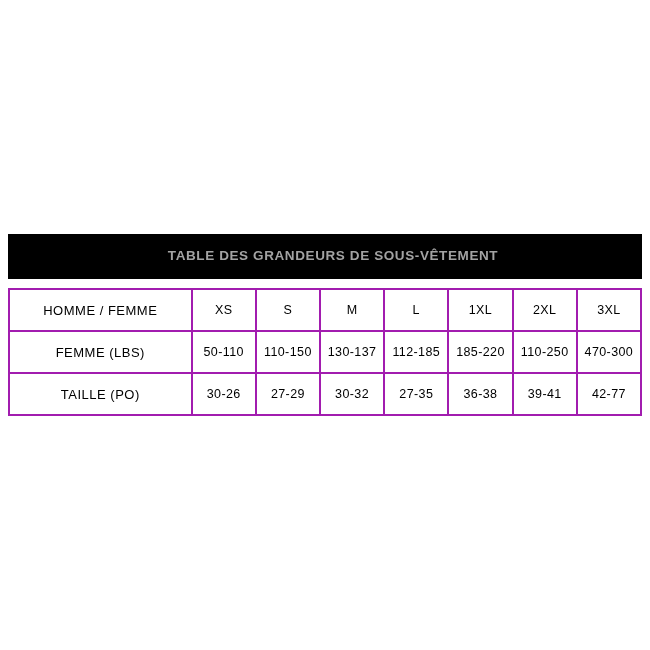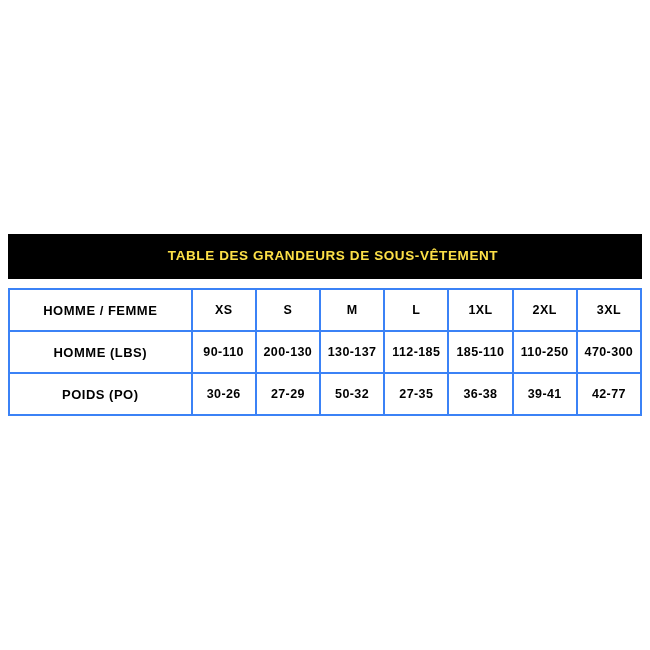--- a/index.html
+++ b/index.html
@@ -22,43 +22,43 @@
   .size-chart {
     position: absolute;
     left: 8px;
     top: 234px;
     width: 634px;
     background: #000000;
     border-collapse: collapse;
     table-layout: fixed;
   }
   .chart-title {
-    color: #fde047;
+    color: #a3a3a3;
     background: #000000;
     text-align: center;
     font-size: 13.5px;
     font-weight: bold;
     letter-spacing: 0.6px;
     padding: 14px 4px 16px 20px;
     border: none;
   }
   table.grid {
     position: absolute;
     left: 8px;
     top: 288px;
     width: 634px;
     border-collapse: collapse;
     table-layout: fixed;
     background: #ffffff;
   }
   table.grid td {
-    border: 2px solid #3b82f6;
+    border: 2px solid #a21caf;
     color: #000000;
     font-size: 12.5px;
-    font-weight: bold;
+    font-weight: normal;
     text-align: center;
     letter-spacing: 0.4px;
     height: 42px;
     padding: 0 2px;
     box-sizing: border-box;
   }
   table.grid td.rowhead {
     font-size: 13px;
     letter-spacing: 0.5px;
   }
@@ -94,34 +94,34 @@
         <td class="rowhead">HOMME / FEMME</td>
         <td>XS</td>
         <td>S</td>
         <td>M</td>
         <td>L</td>
         <td>1XL</td>
         <td>2XL</td>
         <td>3XL</td>
       </tr>
       <tr>
-        <td class="rowhead">HOMME (LBS)</td>
-        <td>90-110</td>
-        <td>200-130</td>
+        <td class="rowhead">FEMME (LBS)</td>
+        <td>50-110</td>
+        <td>110-150</td>
         <td>130-137</td>
         <td>112-185</td>
-        <td>185-110</td>
+        <td>185-220</td>
         <td>110-250</td>
         <td>470-300</td>
       </tr>
       <tr>
-        <td class="rowhead">POIDS (PO)</td>
+        <td class="rowhead">TAILLE (PO)</td>
         <td>30-26</td>
         <td>27-29</td>
-        <td>50-32</td>
+        <td>30-32</td>
         <td>27-35</td>
         <td>36-38</td>
         <td>39-41</td>
         <td>42-77</td>
       </tr>
     </tbody>
   </table>
 
 </div>
 

